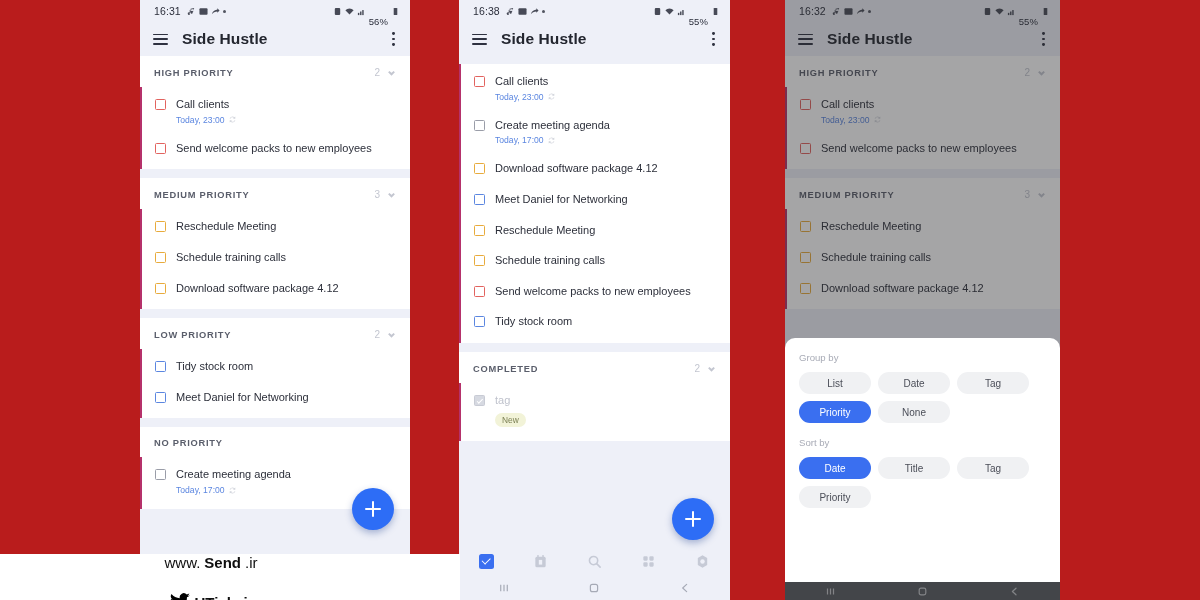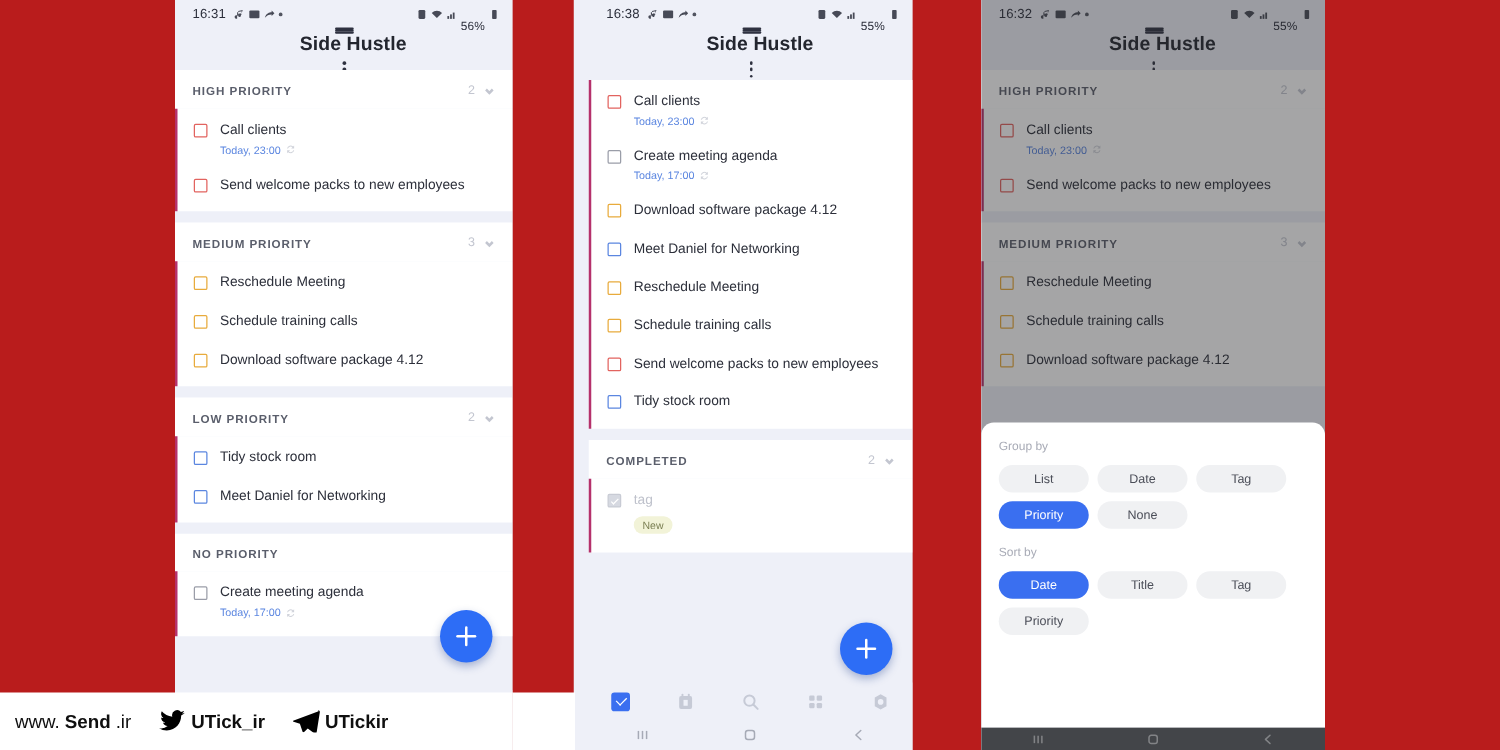--- a/index.html
+++ b/index.html
@@ -12,21 +12,21 @@
 
   #stage { position: relative; width: 1200px; height: 600px; background:#b91c1c; }
 
   
   .phone {
     position: absolute; top: 0; height: 600px;
     background: #eef0f8;
     overflow: hidden;
   }
   #panel1 { left: 140px;  width: 270px; }
-  #panel2 { left: 459px;  width: 271px; padding-left: 12px; }
+  #panel2 { left: 459px;  width: 271px; }
   #panel3 { left: 785px;  width: 275px; }
 
   .panel-inner { position: relative; width: 100%; height: 100%; }
 
   
   .statusbar {
     height: 22px; display: flex; align-items: center;
     padding: 0 10px 0 14px; font-size: 10px; color: #2b2e3b;
     background: #eef0f8; letter-spacing: .1px;
   }
@@ -35,21 +35,21 @@
   .sb-spacer { flex: 1; }
   .sb-right { display: flex; gap: 3px; align-items: center; font-size: 9.5px; }
   .sb-ic { display:inline-block; width:9px; height:9px; opacity:.85; }
   .sb-ic svg { display:block; width:100%; height:100%; fill:#2b2e3b; }
   .sb-dot { width:3px;height:3px;border-radius:50%;background:#2b2e3b;display:inline-block;opacity:.8;}
   .sb-batt-txt { font-size: 9.5px; margin-top: 20px; }
 
   
   .appbar {
     height: 34px; display: flex; align-items: center;
-    padding: 0 12px 0 13px; background: #eef0f8; flex-direction: column;
+    padding: 0 12px 0 13px; background: #eef0f8;
   }
   .ham { width: 15px; height: 11px; display:flex; flex-direction:column; justify-content:space-between; cursor:pointer; }
   .ham span { display:block; height: 1.6px; background:#2e3140; border-radius:1px; }
   .app-title {
     margin-left: 14px; font-size: 15.5px; font-weight: bold;
     color: #23262f; letter-spacing: .1px;
   }
   .appbar .sp { flex: 1; }
   .kebab { display:flex; flex-direction:column; gap:2.6px; padding:4px 3px; cursor:pointer; }
   .kebab i { width:2.8px;height:2.8px;border-radius:50%;background:#2e3140;display:block; }
@@ -160,21 +160,21 @@
   .chip{
     height:22px;min-width:72px;border-radius:11px;background:#f0f1f3;
     display:flex;align-items:center;justify-content:center;
     font-size:10px;color:#4b4e58;cursor:pointer;padding:4px 10px;
   }
   .chip.sel{background:#3a6ff0;color:#fff;}
 
   
   .watermark{
     position:absolute;left:0;bottom:0;width:410px;height:46px;background:#fff;
-    display:flex;align-items:center;gap:22px;padding-left:12px;z-index:20;
+    display:flex;align-items:center;gap:22px;padding-left:12px;z-index:20;flex-direction:column;
   }
   .wm{display:flex;align-items:center;gap:4px;font-size:15px;color:#0f0f0f;}
   .wm b{font-weight:bold;}
   .wm .wlight{font-weight:normal;}
   .wm-ic{width:22px;height:18px;}
   .wm-ic svg{display:block;width:100%;height:100%;fill:#000;}
   .wm-right-mask{
     position:absolute; left:410px; bottom:0; width:50px; height:46px; background:#fff; z-index:19;
   }
 </style>

